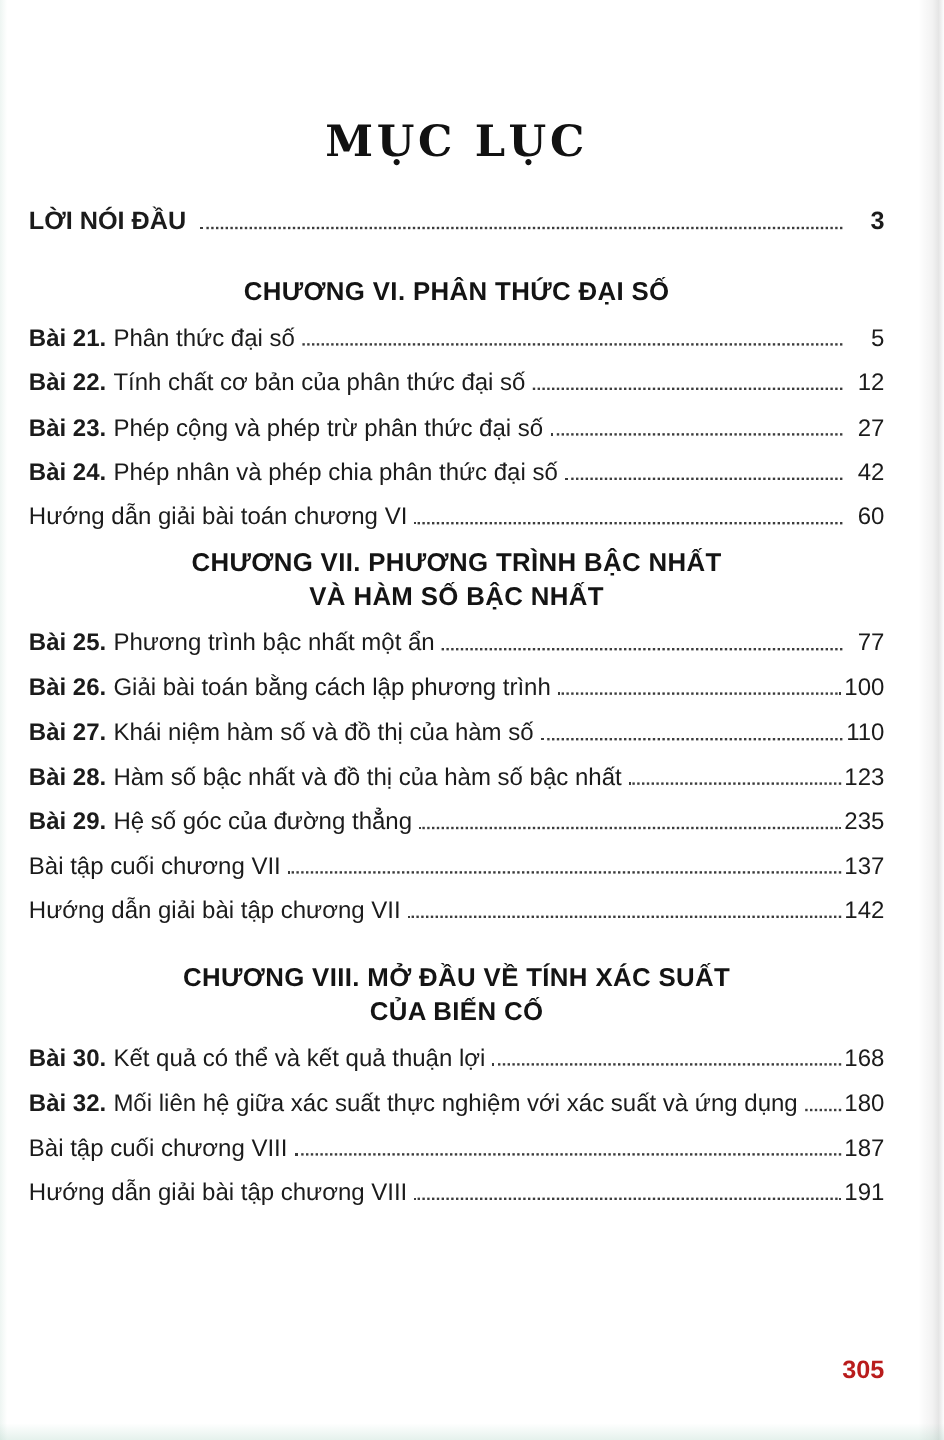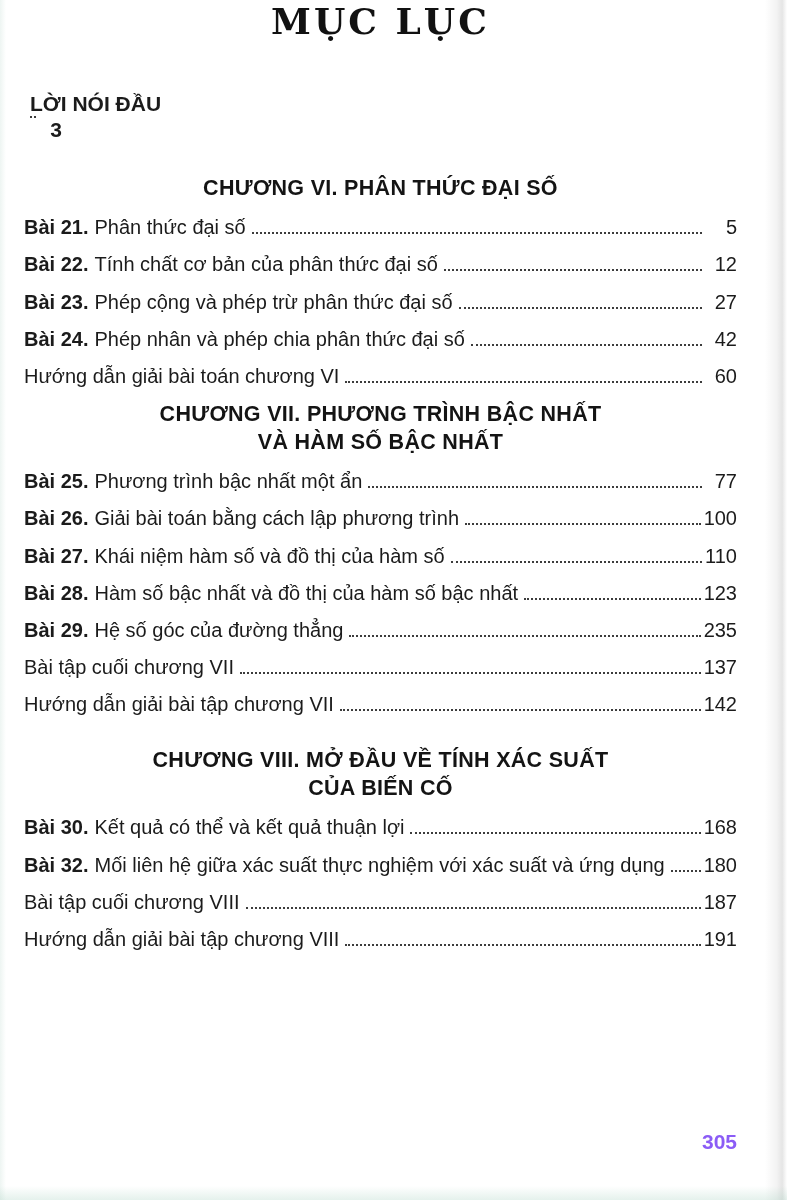--- a/index.html
+++ b/index.html
@@ -40,20 +40,21 @@
   .scan-edge-left {
     position: absolute;
     top: 0; left: 0; bottom: 0;
     width: 6px;
     background: linear-gradient(to right, rgba(160,200,185,0.18) 0%, rgba(160,200,185,0) 100%);
     pointer-events: none;
   }
 
   .doc-title {
     margin: 0;
+    padding-top: 97px;
     text-align: center;
     font-family: "DejaVu Serif", serif;
     font-weight: bold;
     font-size: 36px;
     letter-spacing: 3px;
     color: #111;
   }
 
   .front-row {
     margin-top: 50px;
@@ -78,21 +79,21 @@
 
   .entries { margin-top: 6px; }
 
   .toc-row {
     display: flex;
     align-items: baseline;
     font-size: 20px;
     margin-top: 14.2px;
     white-space: nowrap;
   }
-  .front-row.toc-row { margin-top: 50px; font-size: 21px; flex-direction: column; }
+  .front-row.toc-row { margin-top: 34px; font-size: 21px; }
 
   .prefix {
     font-weight: bold;
     margin-right: 6px;
   }
   .prefix:empty { display: none; margin: 0; }
 
   .entry-title { color: #1b1b1b; text-align: center; }
 
   .dot-leader {
@@ -107,21 +108,21 @@
     text-align: right;
     color: #1b1b1b;
   }
 
   .footer-page-number {
     position: absolute;
     right: 50px;
     top: 1130px;
     font-size: 21px;
     font-weight: bold;
-    color: #8b5cf6;
+    color: #b91c1c;
   }
 </style>
 </head>
 <body>
 
 <div class="page">
 
   <h1 class="doc-title">MỤC LỤC</h1>
 
   <div class="toc-row front-row">

